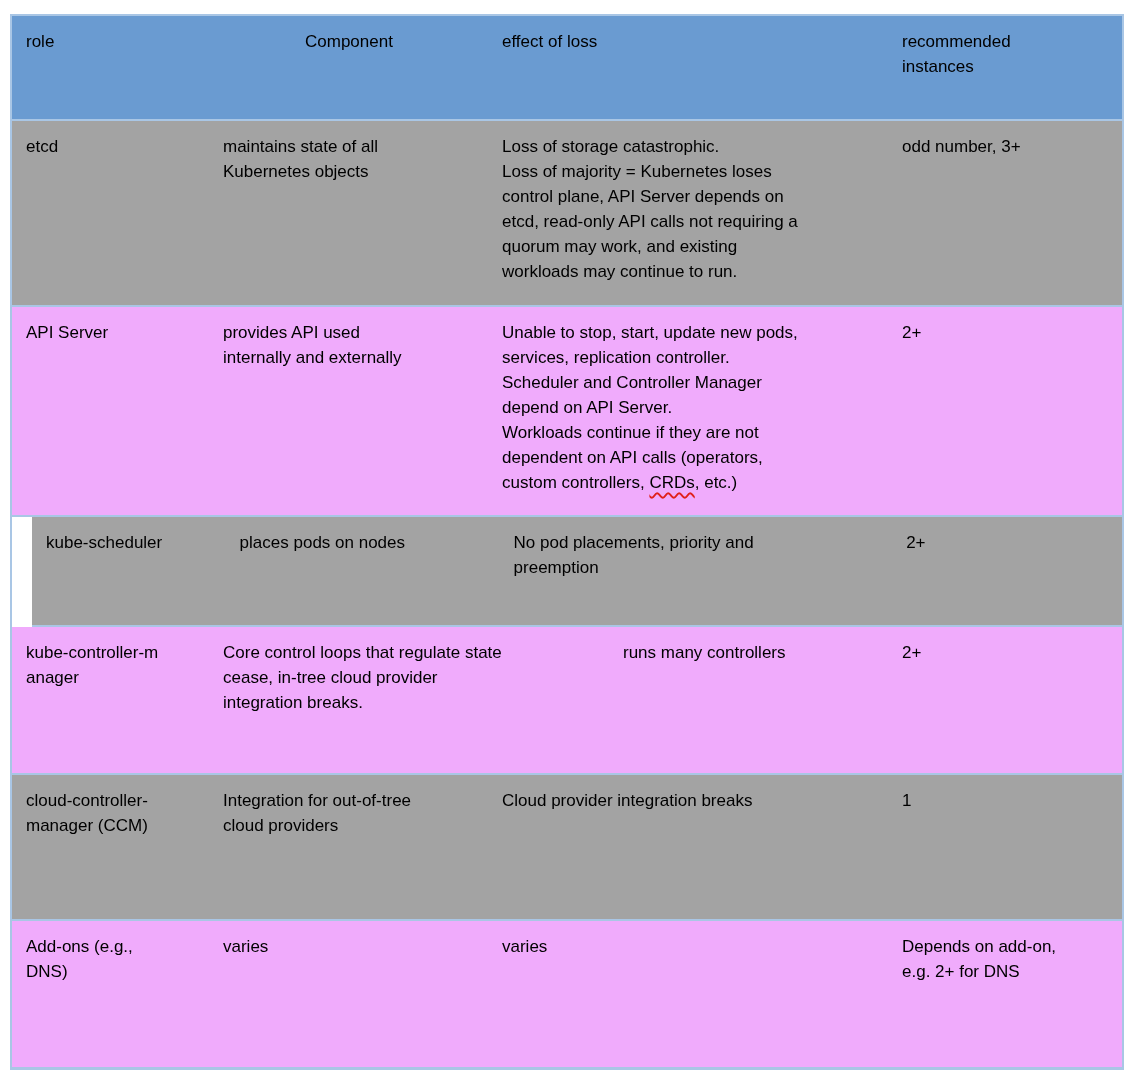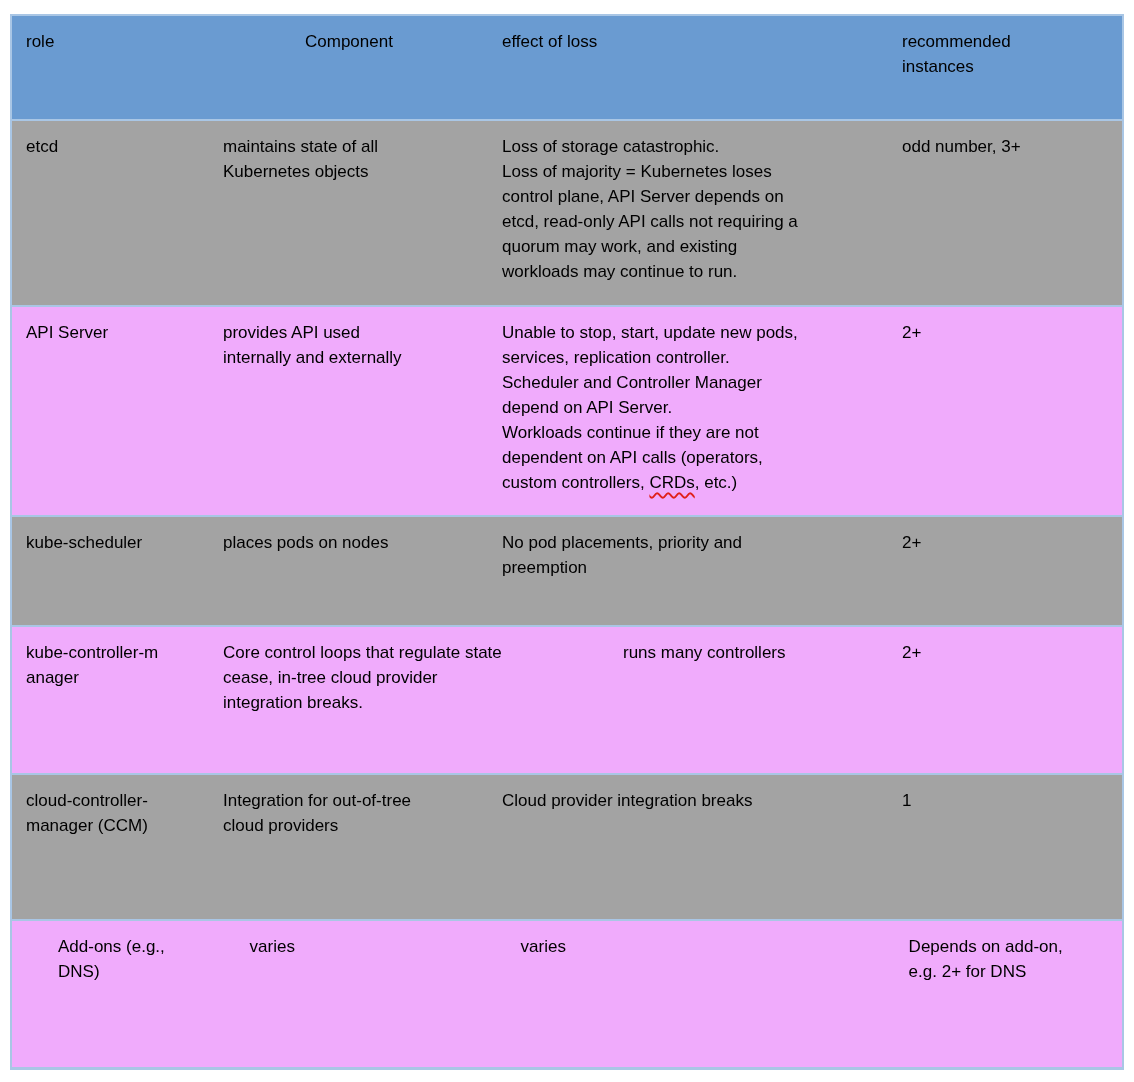--- a/index.html
+++ b/index.html
@@ -23,26 +23,26 @@
     width: 1110px; 
     border: 2px solid #a9c6e5;
     border-bottom-width: 3px;
   }
   .row {
     display: flex;
     align-items: stretch;
     border-bottom: 2px solid #a9c6e5;
     background: #f0abfc;
   }
-  .row:last-child { border-bottom: none; padding-left: 32px; }
+  .row:last-child { border-bottom: none; }
   .row.header  { background: #6a9bd1; height: 103px; }
   .row.shaded  { background: #a3a3a3; }
   .h-r1 { height: 184px; }
   .h-r2 { height: 208px; }
-  .h-r3 { height: 108px; }
+  .h-r3 { height: 108px; margin-left: 20px; }
   .h-r4 { height: 146px; }
   .h-r5 { height: 144px; }
   .h-r6 { height: 146px; }
   .cell {
     box-sizing: border-box;
     padding: 13px 14px 10px 14px;
     font-size: 17px;
     line-height: 25px;
     white-space: pre-line;
     overflow: hidden;

